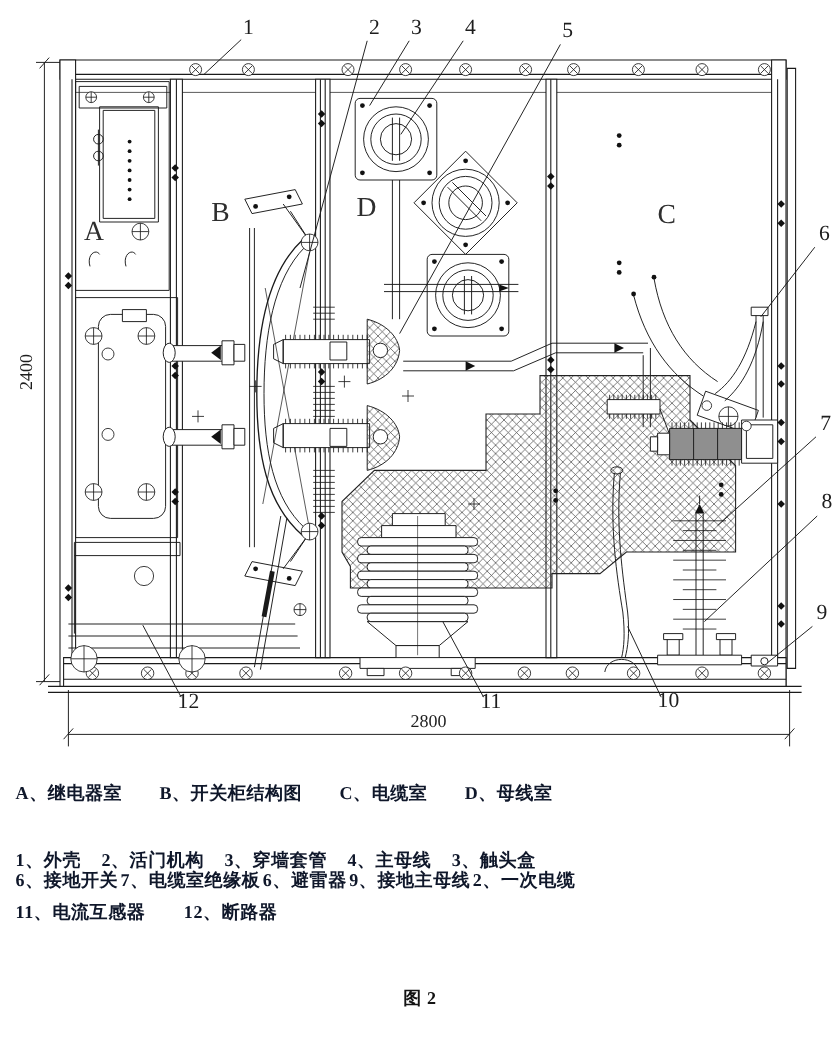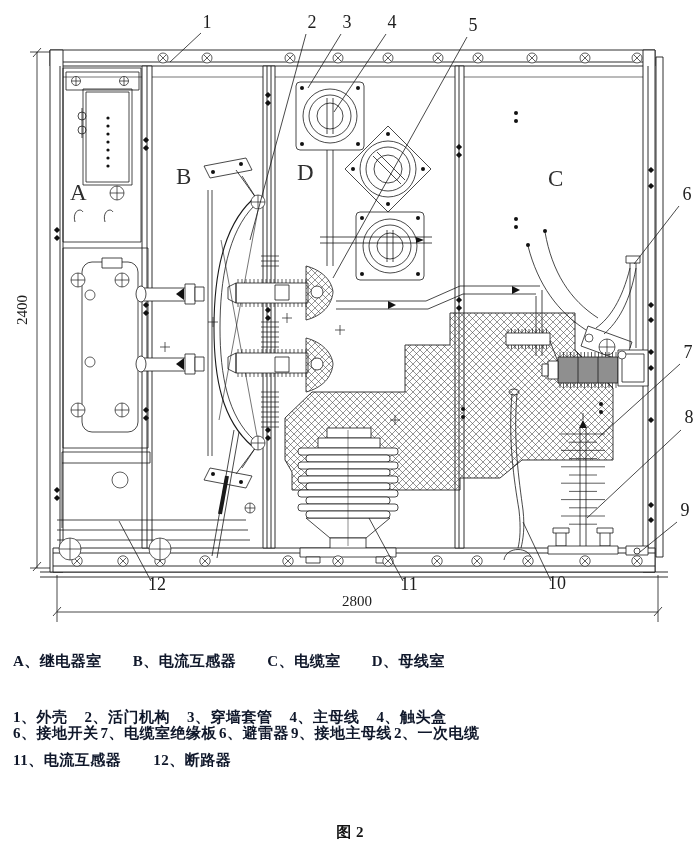--- a/index.html
+++ b/index.html
@@ -617,30 +617,30 @@
         <text x="409" y="590" class="cnum" text-anchor="middle">11</text>
         <line x1="151" y1="581" x2="119" y2="521" stroke="#1a1a1a" stroke-width="0.8"></line>
         <text x="157" y="590" class="cnum" text-anchor="middle">12</text>
         <text class="dim" text-anchor="middle" transform="translate(27,310) rotate(-90)">2400</text>
         <text x="357" y="606" class="dim" text-anchor="middle">2800</text>
       </g>
 </svg>
 
 <div class="legend-row" id="row-rooms">
       <span>A、继电器室</span>
-      <span>B、电流互感器</span>
+      <span>B、开关柜结构图</span>
       <span>C、电缆室</span>
       <span>D、母线室</span>
     </div>
 <div class="legend-row" id="row-p1">
       <span>1、外壳</span>
       <span>2、活门机构</span>
       <span>3、穿墙套管</span>
       <span>4、主母线</span>
-      <span>4、触头盒</span>
+      <span>3、触头盒</span>
     </div>
 <div class="legend-row" id="row-p2">
       <span>6、接地开关</span>
       <span>7、电缆室绝缘板</span>
       <span>6、避雷器</span>
       <span>9、接地主母线</span>
       <span>2、一次电缆</span>
     </div>
 <div class="legend-row" id="row-p3">
       <span>11、电流互感器</span>

